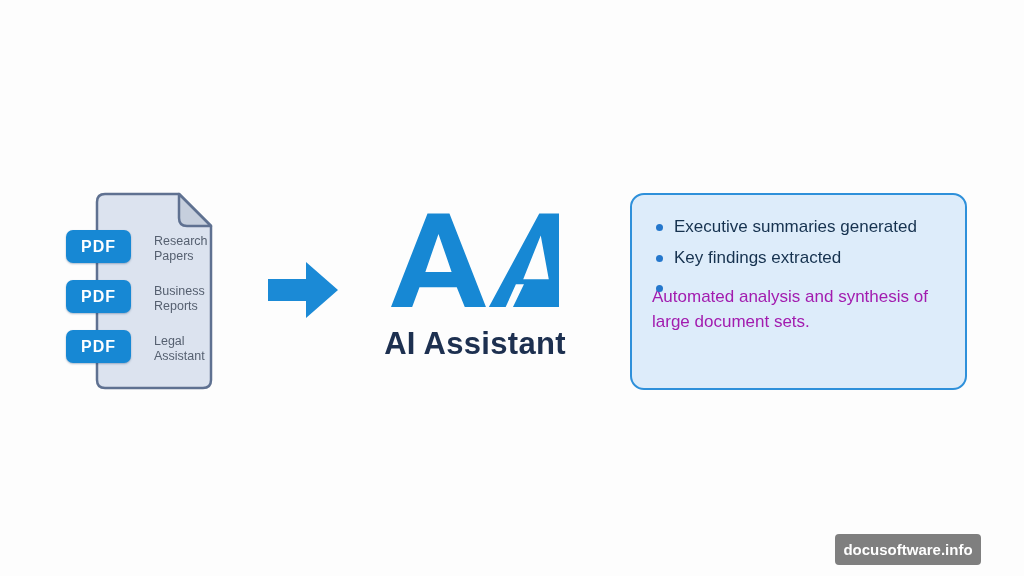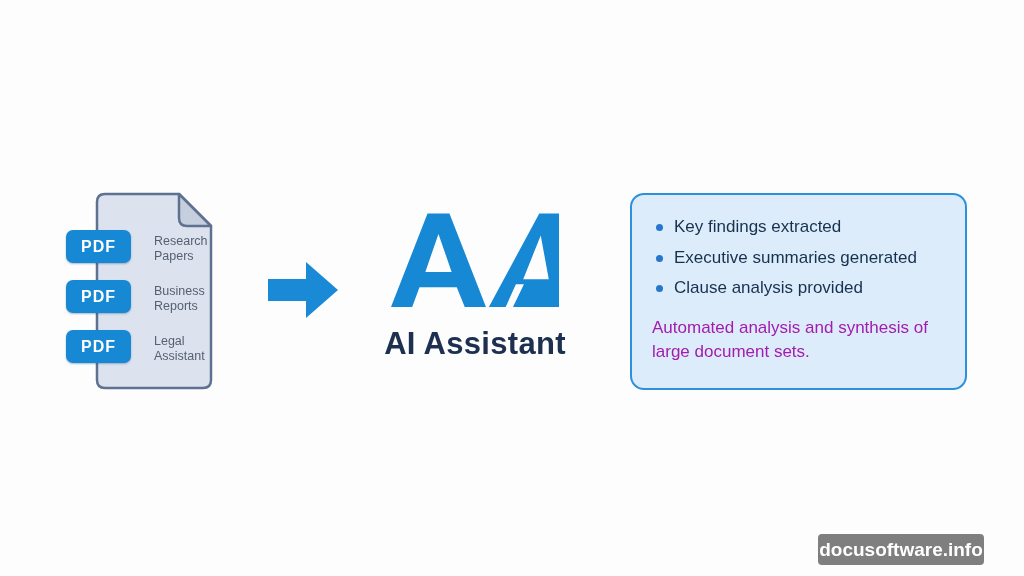--- a/index.html
+++ b/index.html
@@ -76,25 +76,25 @@
     background:#2477cc;
   }
   .panel-summary{
     margin-top:12px;
     font-size:17px;line-height:24.5px;
     color:#a21caf;
   }
 
   
   .watermark{
-    left:818px;top:534px;width:166px;height:31px;
+    left:835px;top:534px;width:146px;height:31px;
     background:var(--watermark-bg);
     border-radius:4px;
     display:flex;align-items:center;justify-content:center;
-    color:#fff;font-weight:bold;font-size:19px;
+    color:#fff;font-weight:bold;font-size:15px;
   }
 </style>
 </head>
 <body>
 
 <div class="abs doc-group">
   <svg class="paper-svg" viewBox="0 0 118 198" aria-hidden="true">
     <path d="M10 2 H84 L116 34 V188 Q116 196 108 196 H10 Q2 196 2 188 V10 Q2 2 10 2 Z" fill="#dce3ef" stroke="#5f7191" stroke-width="2.5" stroke-linejoin="round"></path>
     <path d="M84 2 L116 34 H92 Q84 34 84 26 Z" fill="#c6cfdd" stroke="#5f7191" stroke-width="2.5" stroke-linejoin="round"></path>
   </svg>
@@ -117,27 +117,26 @@
     <path fill-rule="evenodd" fill="#1788d4" d="M0 130 L50 2 H80 L130 130 H101 L90 103 H39 L29 130 Z M65 30 L83 82 H47 Z"></path>
     <path fill-rule="evenodd" fill="#1788d4" d="M134 130 L203 2 H230 V130 Z M205 32 L216 92 H181 Z M157 130 L171 99 H182 L167 130 Z"></path>
   </svg>
   <div class="assistant-name">AI Assistant</div>
 </div>
 
 <div class="abs panel">
   <ul>
     <li>
       <span class="bullet-dot"></span>
+      <span>Executive summaries generated</span>
+    </li>
+    <li>
+      <span class="bullet-dot"></span>
       <span>Key findings extracted</span>
     </li>
     <li>
       <span class="bullet-dot"></span>
-      <span>Executive summaries generated</span>
-    </li>
-    <li>
-      <span class="bullet-dot"></span>
-      <span>Clause analysis provided</span>
     </li>
   </ul>
   <div class="panel-summary">Automated analysis and synthesis of large document sets.</div>
 </div>
 
 <div class="abs watermark">docusoftware.info</div>
 
 </body></html>

